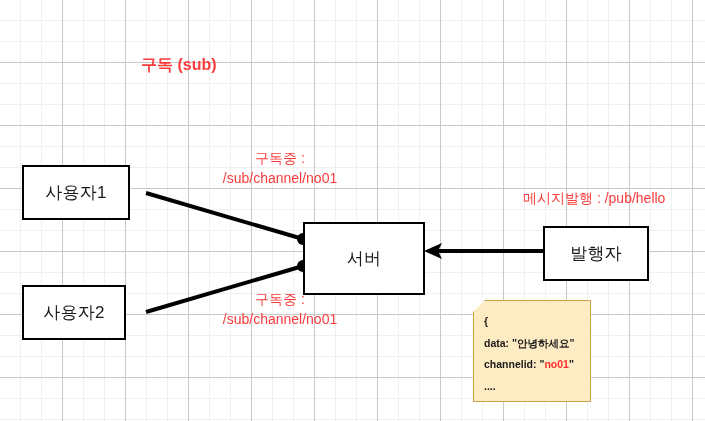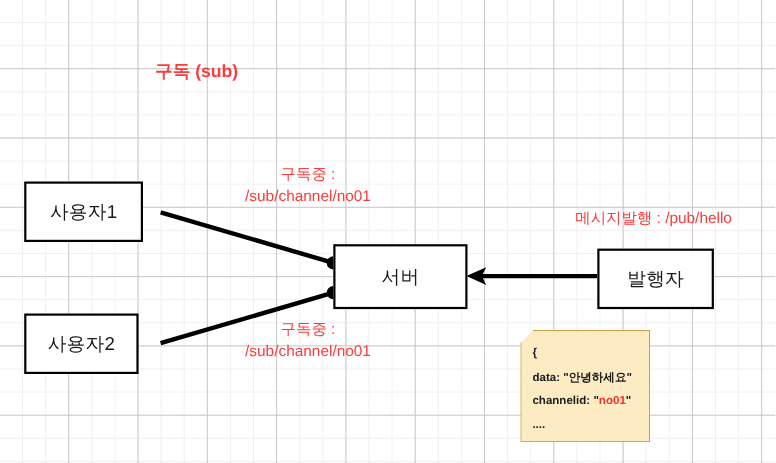--- a/index.html
+++ b/index.html
@@ -89,21 +89,21 @@
     <polygon points="424,251 442,243 438,251 442,259" fill="#000000"></polygon>
   </svg>
 
   <div class="section-title" style="left:141px; top:55px;">구독 (sub)</div>
 
 
   <div class="node-box" style="left:22px; top:165px; width:108px; height:55px;">사용자1</div>
 
   <div class="node-box" style="left:22px; top:285px; width:104px; height:55px;">사용자2</div>
 
-  <div class="node-box" style="left:303px; top:222px; width:122px; height:59px;">서버</div>
+  <div class="node-box" style="left:303px; top:222px; width:122px; height:73px;">서버</div>
 
   <div class="node-box" style="left:543px; top:226px; width:106px; height:55px;">발행자</div>
 
   <div class="edge-label" style="left:195px; top:148px; width:170px;">
     <span class="lbl-line">구독중 :</span>
     <span class="lbl-line">/sub/channel/no01</span>
   </div>
 
   <div class="edge-label" style="left:195px; top:289px; width:170px;">
     <span class="lbl-line">구독중 :</span>

